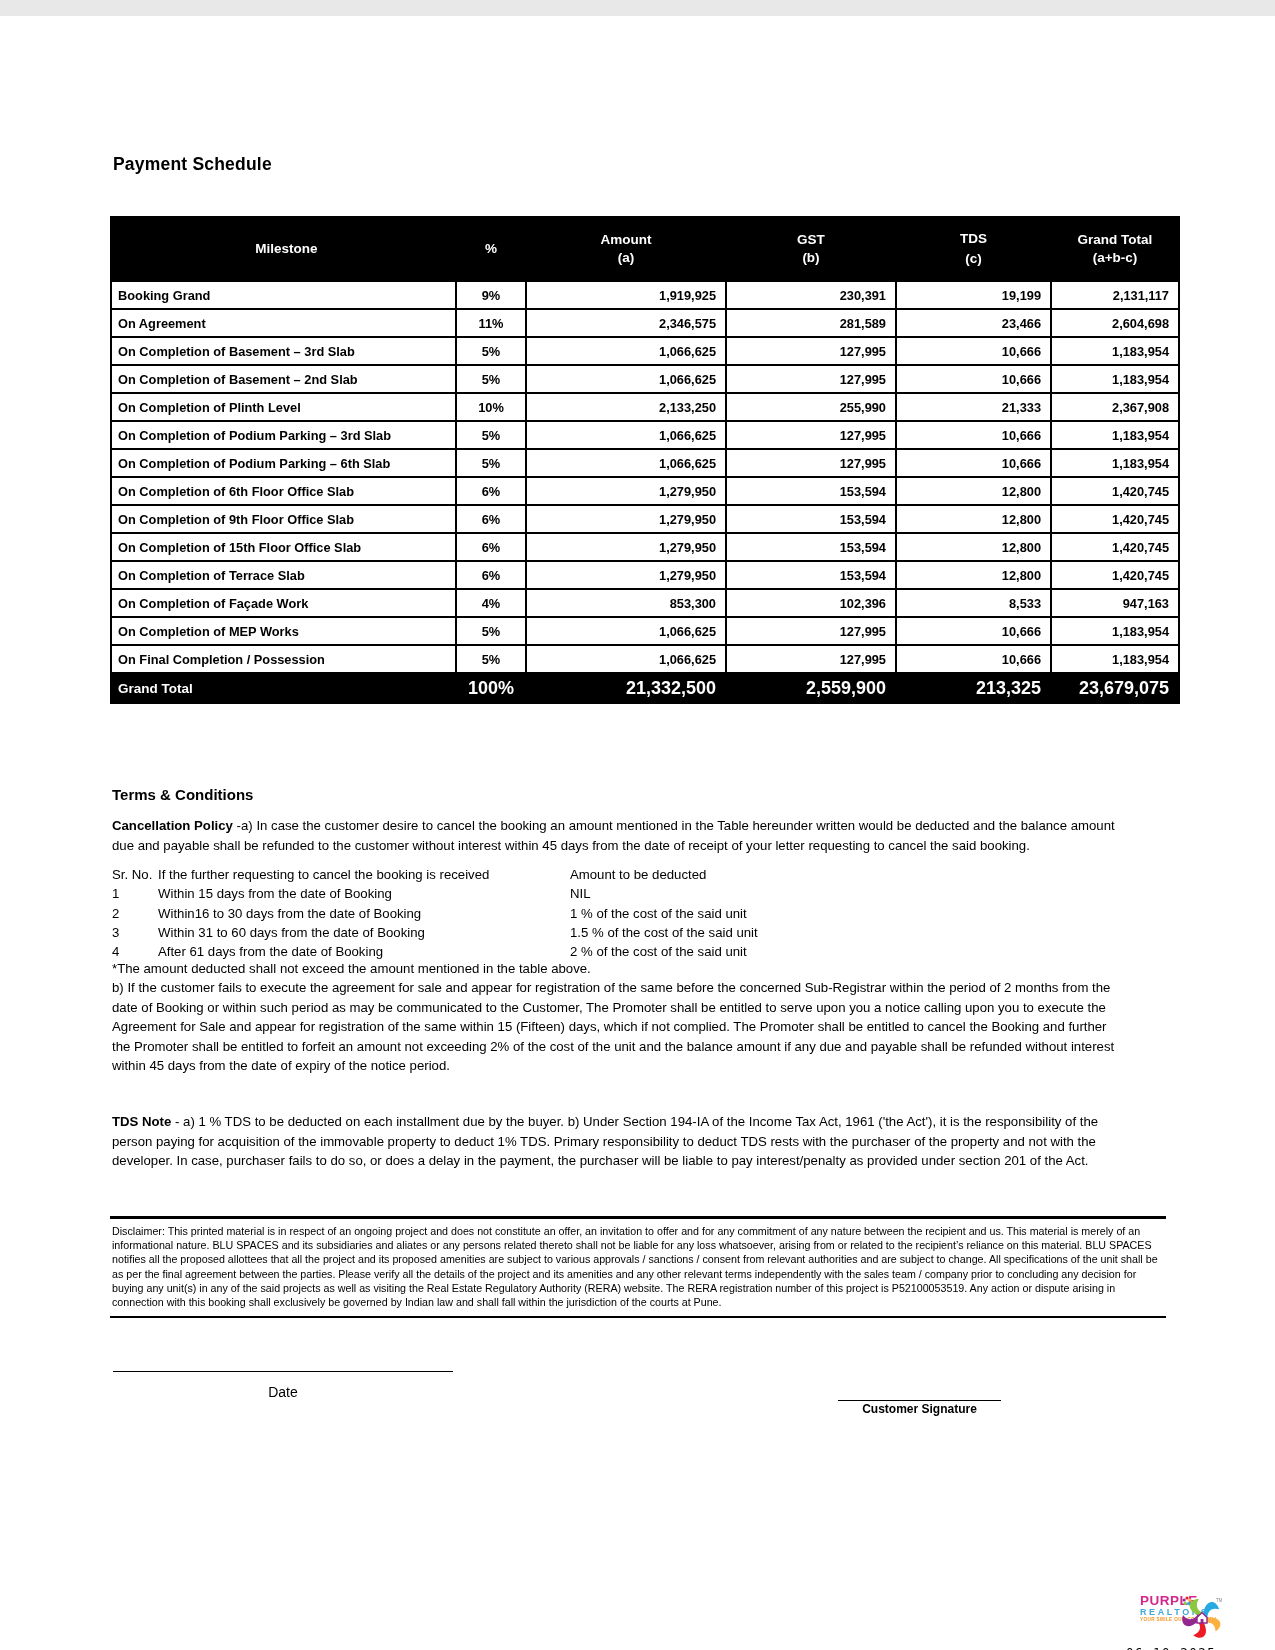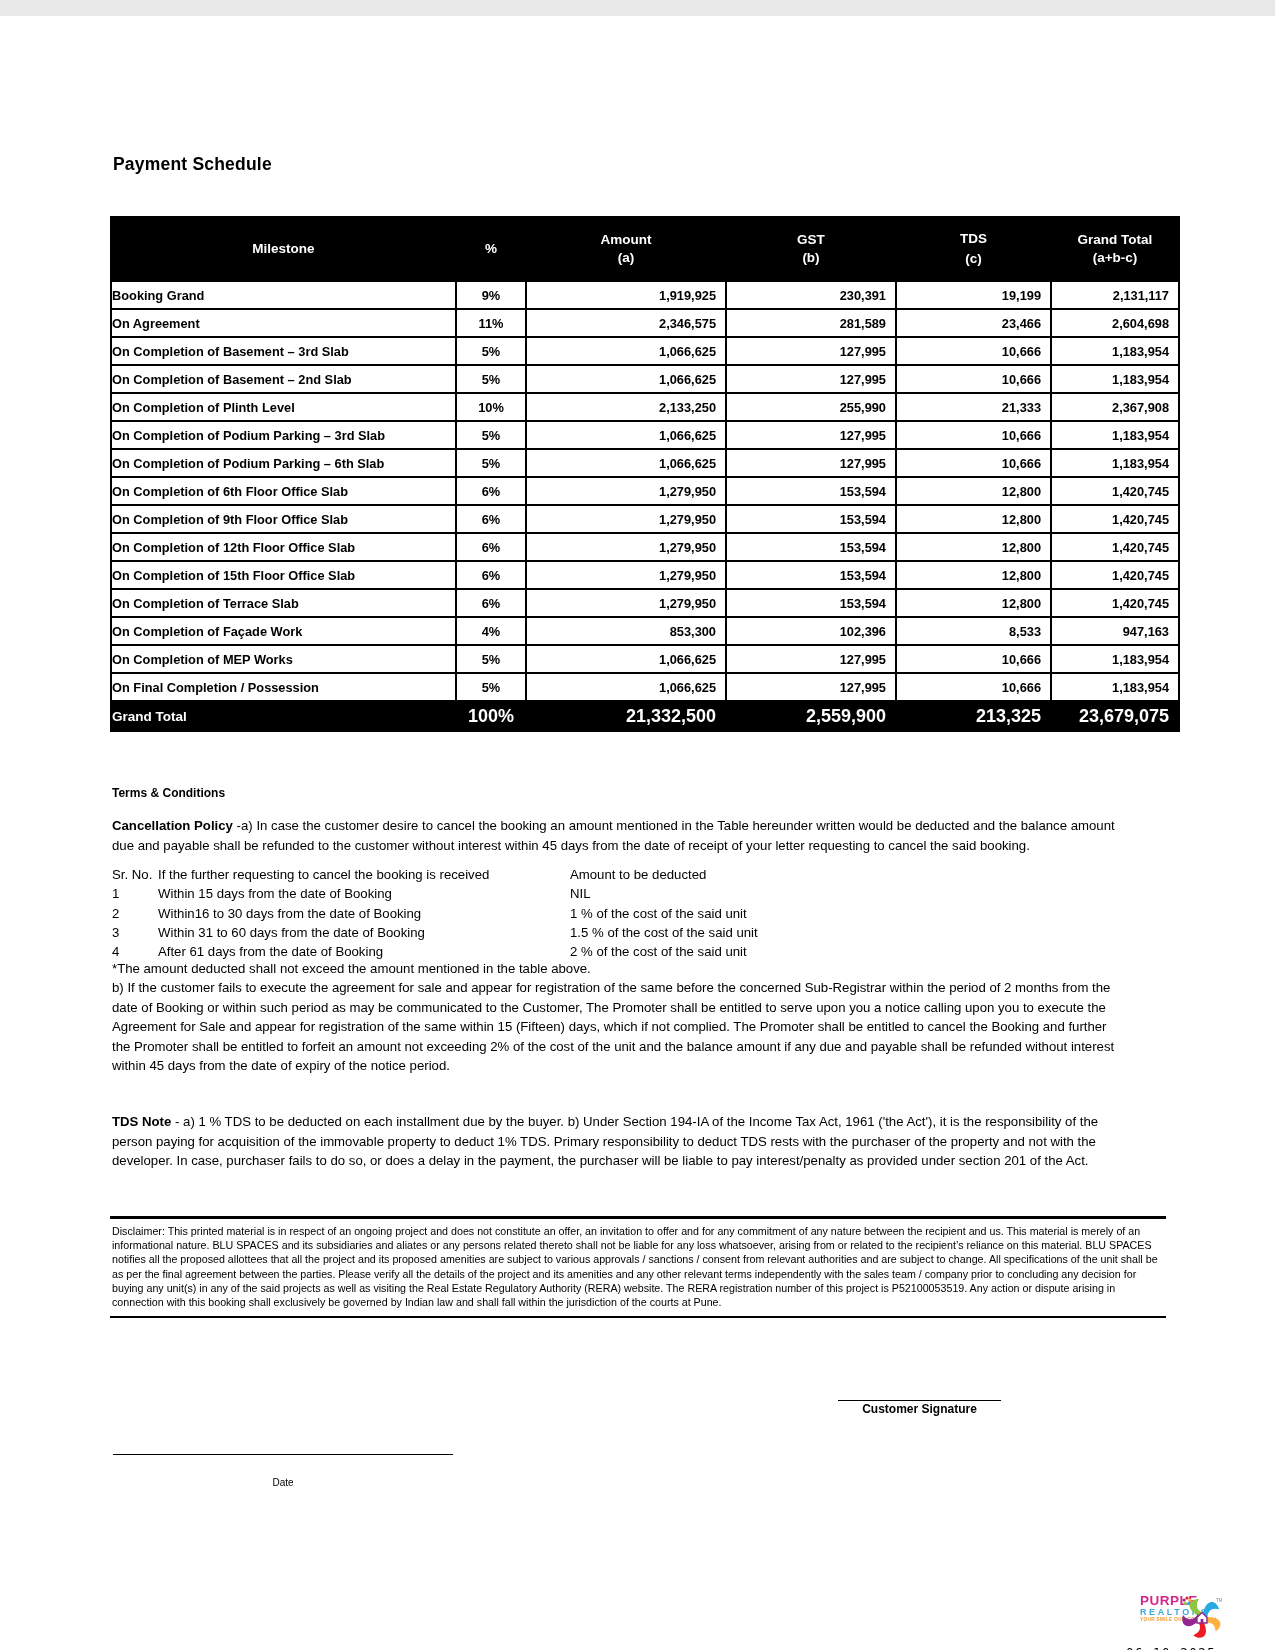--- a/index.html
+++ b/index.html
@@ -21,57 +21,57 @@
   table.schedule th, table.schedule td { border:2px solid #000; }
   table.schedule thead th {
     background:#000; color:#fff; font-weight:bold; font-size:13.5px;
     height:64px; text-align:center; vertical-align:middle; border-color:#000;
   }
   table.schedule thead th span { display:block; line-height:18px; }
   table.schedule tbody td {
     height:28px; font-size:12.8px; font-weight:bold; background:#fff;
     vertical-align:middle;
   }
-  .c-milestone { width:345px; text-align:left; }
+  .c-milestone { width:345px; text-align:left; padding-left:6px; }
   .c-pct      { width:70px;  text-align:center; }
   .c-amount   { width:200px; }
   .c-gst      { width:170px; }
   .c-tds      { width:155px; }
   .c-grand    { width:128px; }
   .num { text-align:right; padding-right:9px; }
   table.schedule tfoot td {
     background:#000; color:#fff; font-weight:bold; height:30px;
     border-color:#000; font-size:18px; vertical-align:middle;
   }
   table.schedule tfoot td.c-milestone { font-size:13.5px; }
   
   .terms-heading {
     position:absolute; top:770px; left:112px;
-    font-size:12px; font-weight:bold;
+    font-size:15px; font-weight:bold;
   }
   .t-block { position:absolute; left:112px; width:1014px; font-size:13.2px; line-height:19.5px; text-align:left; }
   .cancel-para   { top:800px; }
   .cancel-table  { top:849px; }
   .cancel-row { display:grid; grid-template-columns:46px 412px auto; line-height:19.3px; }
   .footnote      { top:943px; }
   .clause-b      { top:962px; }
   .tds-note      { top:1096px; }
   .bold { font-weight:bold; }
   
   .disclaimer {
     position:absolute; top:1200px; left:110px; width:1056px;
     border-top:3px solid #000; border-bottom:2px solid #000;
     padding:5px 2px 7px 2px;
     font-size:10.7px; line-height:14.2px; text-align:left;
   }
   
   .sig-date {
-    position:absolute; top:1438px; left:113px; width:340px;
+    position:absolute; top:1355px; left:113px; width:340px;
     border-top:1.6px solid #000; text-align:center;
-    font-size:10px; padding-top:22px;
+    font-size:14px; padding-top:12px;
   }
   .sig-customer {
     position:absolute; top:1384px; left:838px; width:163px;
     border-top:1.6px solid #000; text-align:center;
     font-size:12px; font-weight:bold; padding-top:1px;
   }
   
   .logo { position:absolute; top:1578px; left:1140px; width:78px; }
   .logo .brand-top { font-size:13.5px; font-weight:bold; color:#d4268c; letter-spacing:.5px; line-height:13px; }
   .logo .brand-bottom { font-size:9px; font-weight:bold; color:#3fa9dc; letter-spacing:2.6px; line-height:10px; }
@@ -176,28 +176,20 @@
         <tr>
           <td class="c-milestone">On Completion of 6th Floor Office Slab</td>
           <td class="c-pct">6%</td>
           <td class="c-amount num">1,279,950</td>
           <td class="c-gst num">153,594</td>
           <td class="c-tds num">12,800</td>
           <td class="c-grand num">1,420,745</td>
         </tr>
         <tr>
           <td class="c-milestone">On Completion of 9th Floor Office Slab</td>
-          <td class="c-pct">6%</td>
-          <td class="c-amount num">1,279,950</td>
-          <td class="c-gst num">153,594</td>
-          <td class="c-tds num">12,800</td>
-          <td class="c-grand num">1,420,745</td>
-        </tr>
-        <tr>
-          <td class="c-milestone">On Completion of 12th Floor Office Slab</td>
           <td class="c-pct">6%</td>
           <td class="c-amount num">1,279,950</td>
           <td class="c-gst num">153,594</td>
           <td class="c-tds num">12,800</td>
           <td class="c-grand num">1,420,745</td>
         </tr>
         <tr>
           <td class="c-milestone">On Completion of 15th Floor Office Slab</td>
           <td class="c-pct">6%</td>
           <td class="c-amount num">1,279,950</td>

